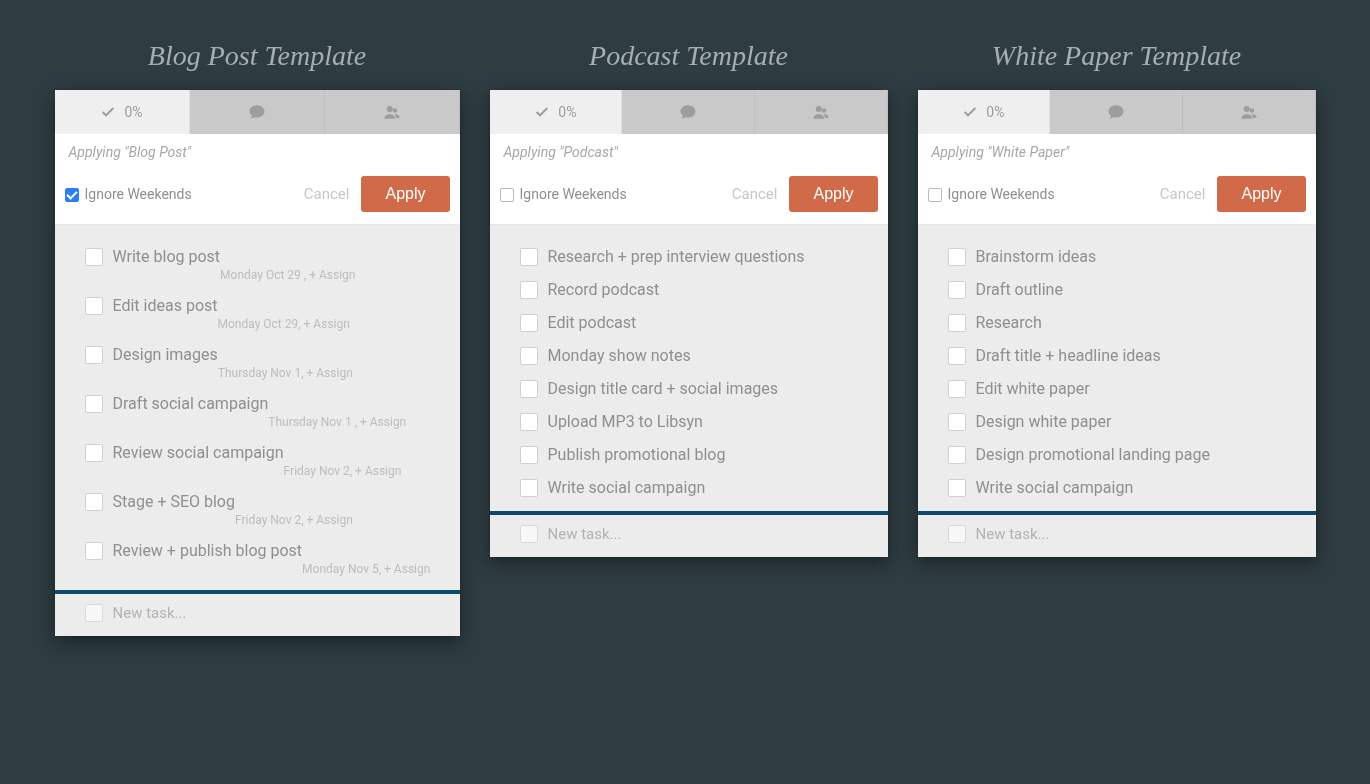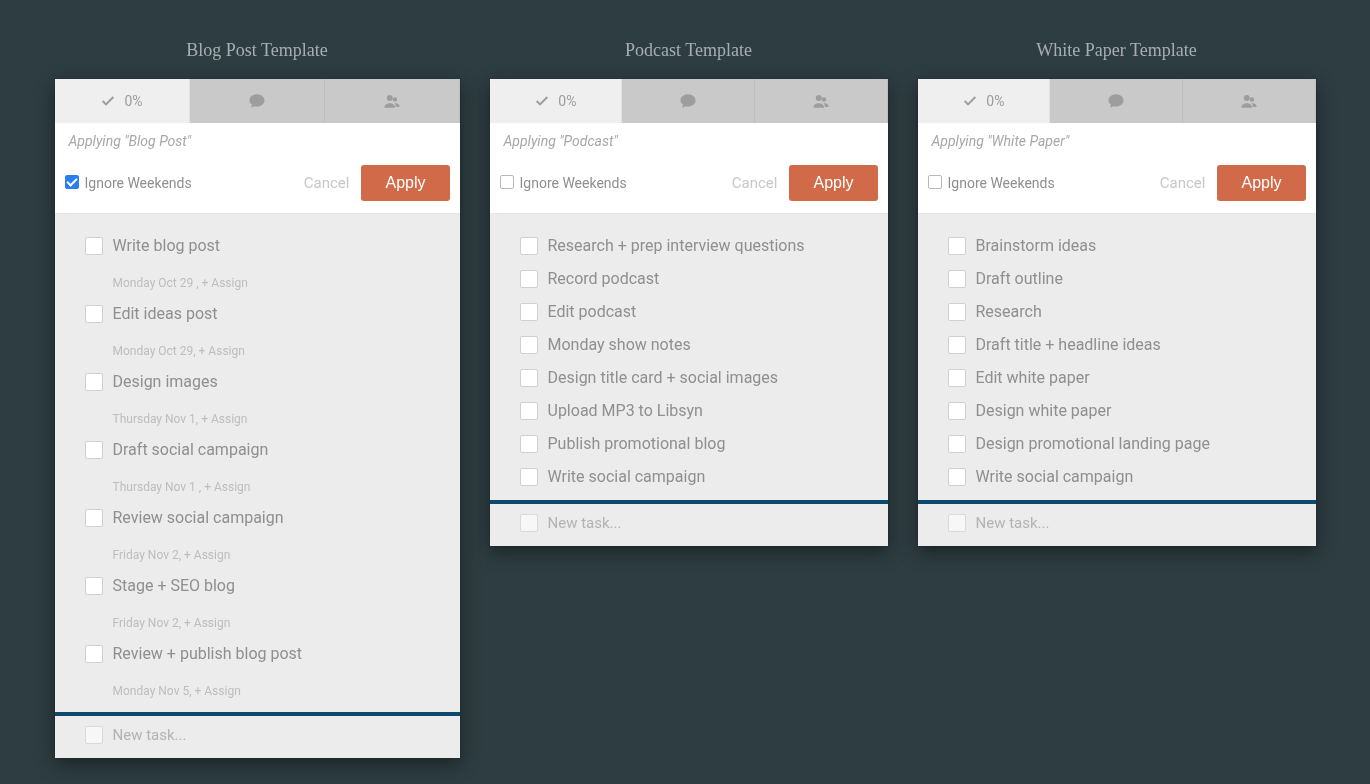--- a/index.html
+++ b/index.html
@@ -14,22 +14,23 @@
     padding-top: 40px;
     gap: 30px;
   }
   .column {
     display: flex;
     flex-direction: column;
     align-items: center;
   }
   .col-title {
     font-family: Georgia, "Times New Roman", serif;
-    font-size: 18px;
+    font-size: 28px;
     color: #a7aeb1;
+    font-style: italic;
     margin-bottom: 18px;
     font-weight: 400;
   }
   .panel {
     width: 405px;
     background: #fdfdfd;
     box-shadow: 0 6px 18px rgba(0,0,0,0.45), 0 0 0 1px rgba(0,0,0,0.05);
     display: flex;
     flex-direction: column;
   }
@@ -64,21 +65,21 @@
   
   .toolbar {
     display: flex;
     align-items: center;
     padding: 8px 10px 12px 10px;
     background: #fff;
     border-bottom: 1px solid #e6e6e6;
   }
   .toolbar-left {
     display: flex;
-    align-items: flex-start;
+    align-items: flex-end;
     gap: 6px;
     color: #8f8f8f;
     font-size: 14px;
   }
   .ignore-check {
     width: 14px; height: 14px;
     border: 1px solid #b9b9b9;
     border-radius: 2px;
     background: #fff;
     position: relative;
@@ -124,21 +125,21 @@
     padding: 8px 24px 6px 30px;
   }
   .task-check {
     width: 18px; height: 18px;
     border: 1px solid #d0d0d0;
     border-radius: 2px;
     background: #fff;
     flex-shrink: 0;
     margin-top: 1px;
   }
-  .task-body { display: flex; flex-direction: column; }
+  .task-body { display: flex; flex-direction: row; }
   .task-title { color: #8f8f8f; font-size: 16px; }
   .task-meta { color: #bdbdbd; font-size: 12px; margin-top: 21px; }
   .new-task-row {
     display: flex;
     align-items: center;
     gap: 10px;
     padding: 10px 24px 14px 30px;
     border-top: 4px solid #0c4a6e;
     margin-top: 8px;
   }

